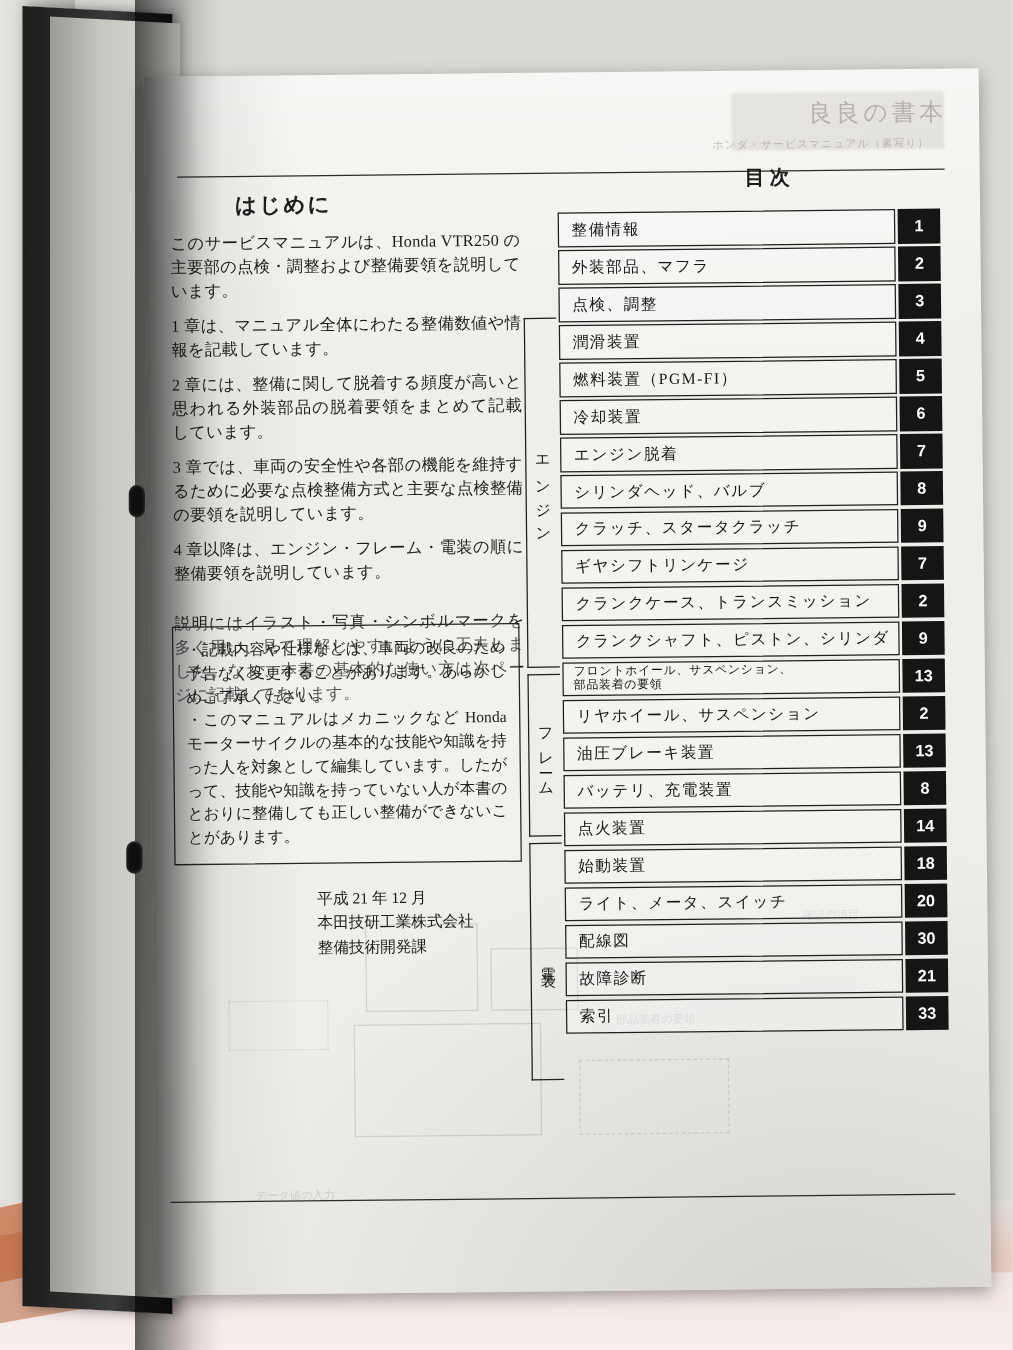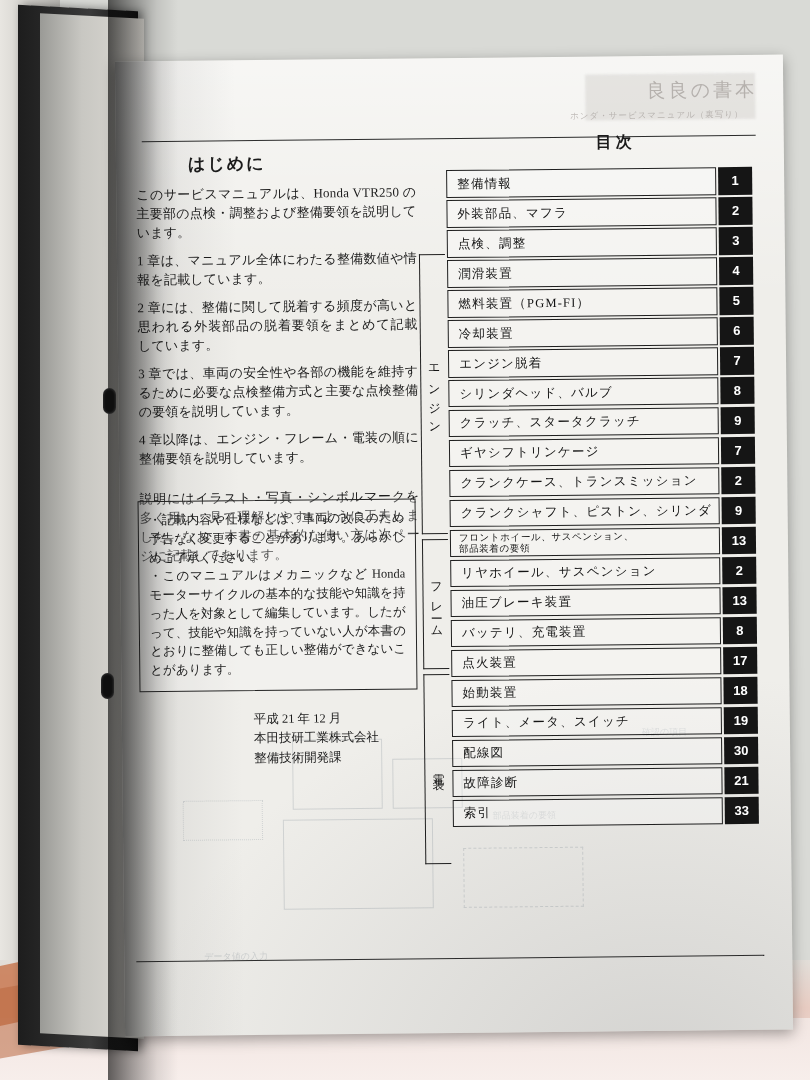--- a/index.html
+++ b/index.html
@@ -355,29 +355,29 @@
       <div class="toc-row">
         <div class="toc-label">油圧ブレーキ装置</div>
         <div class="toc-num">13</div>
       </div>
       <div class="toc-row">
         <div class="toc-label">バッテリ、充電装置</div>
         <div class="toc-num">8</div>
       </div>
       <div class="toc-row">
         <div class="toc-label">点火装置</div>
-        <div class="toc-num">17</div>
+        <div class="toc-num">14</div>
       </div>
       <div class="toc-row">
         <div class="toc-label">始動装置</div>
         <div class="toc-num">18</div>
       </div>
       <div class="toc-row">
         <div class="toc-label">ライト、メータ、スイッチ</div>
-        <div class="toc-num">19</div>
+        <div class="toc-num">20</div>
       </div>
       <div class="toc-row">
         <div class="toc-label">配線図</div>
         <div class="toc-num">30</div>
       </div>
       <div class="toc-row">
         <div class="toc-label">故障診断</div>
         <div class="toc-num">21</div>
       </div>
       <div class="toc-row">

